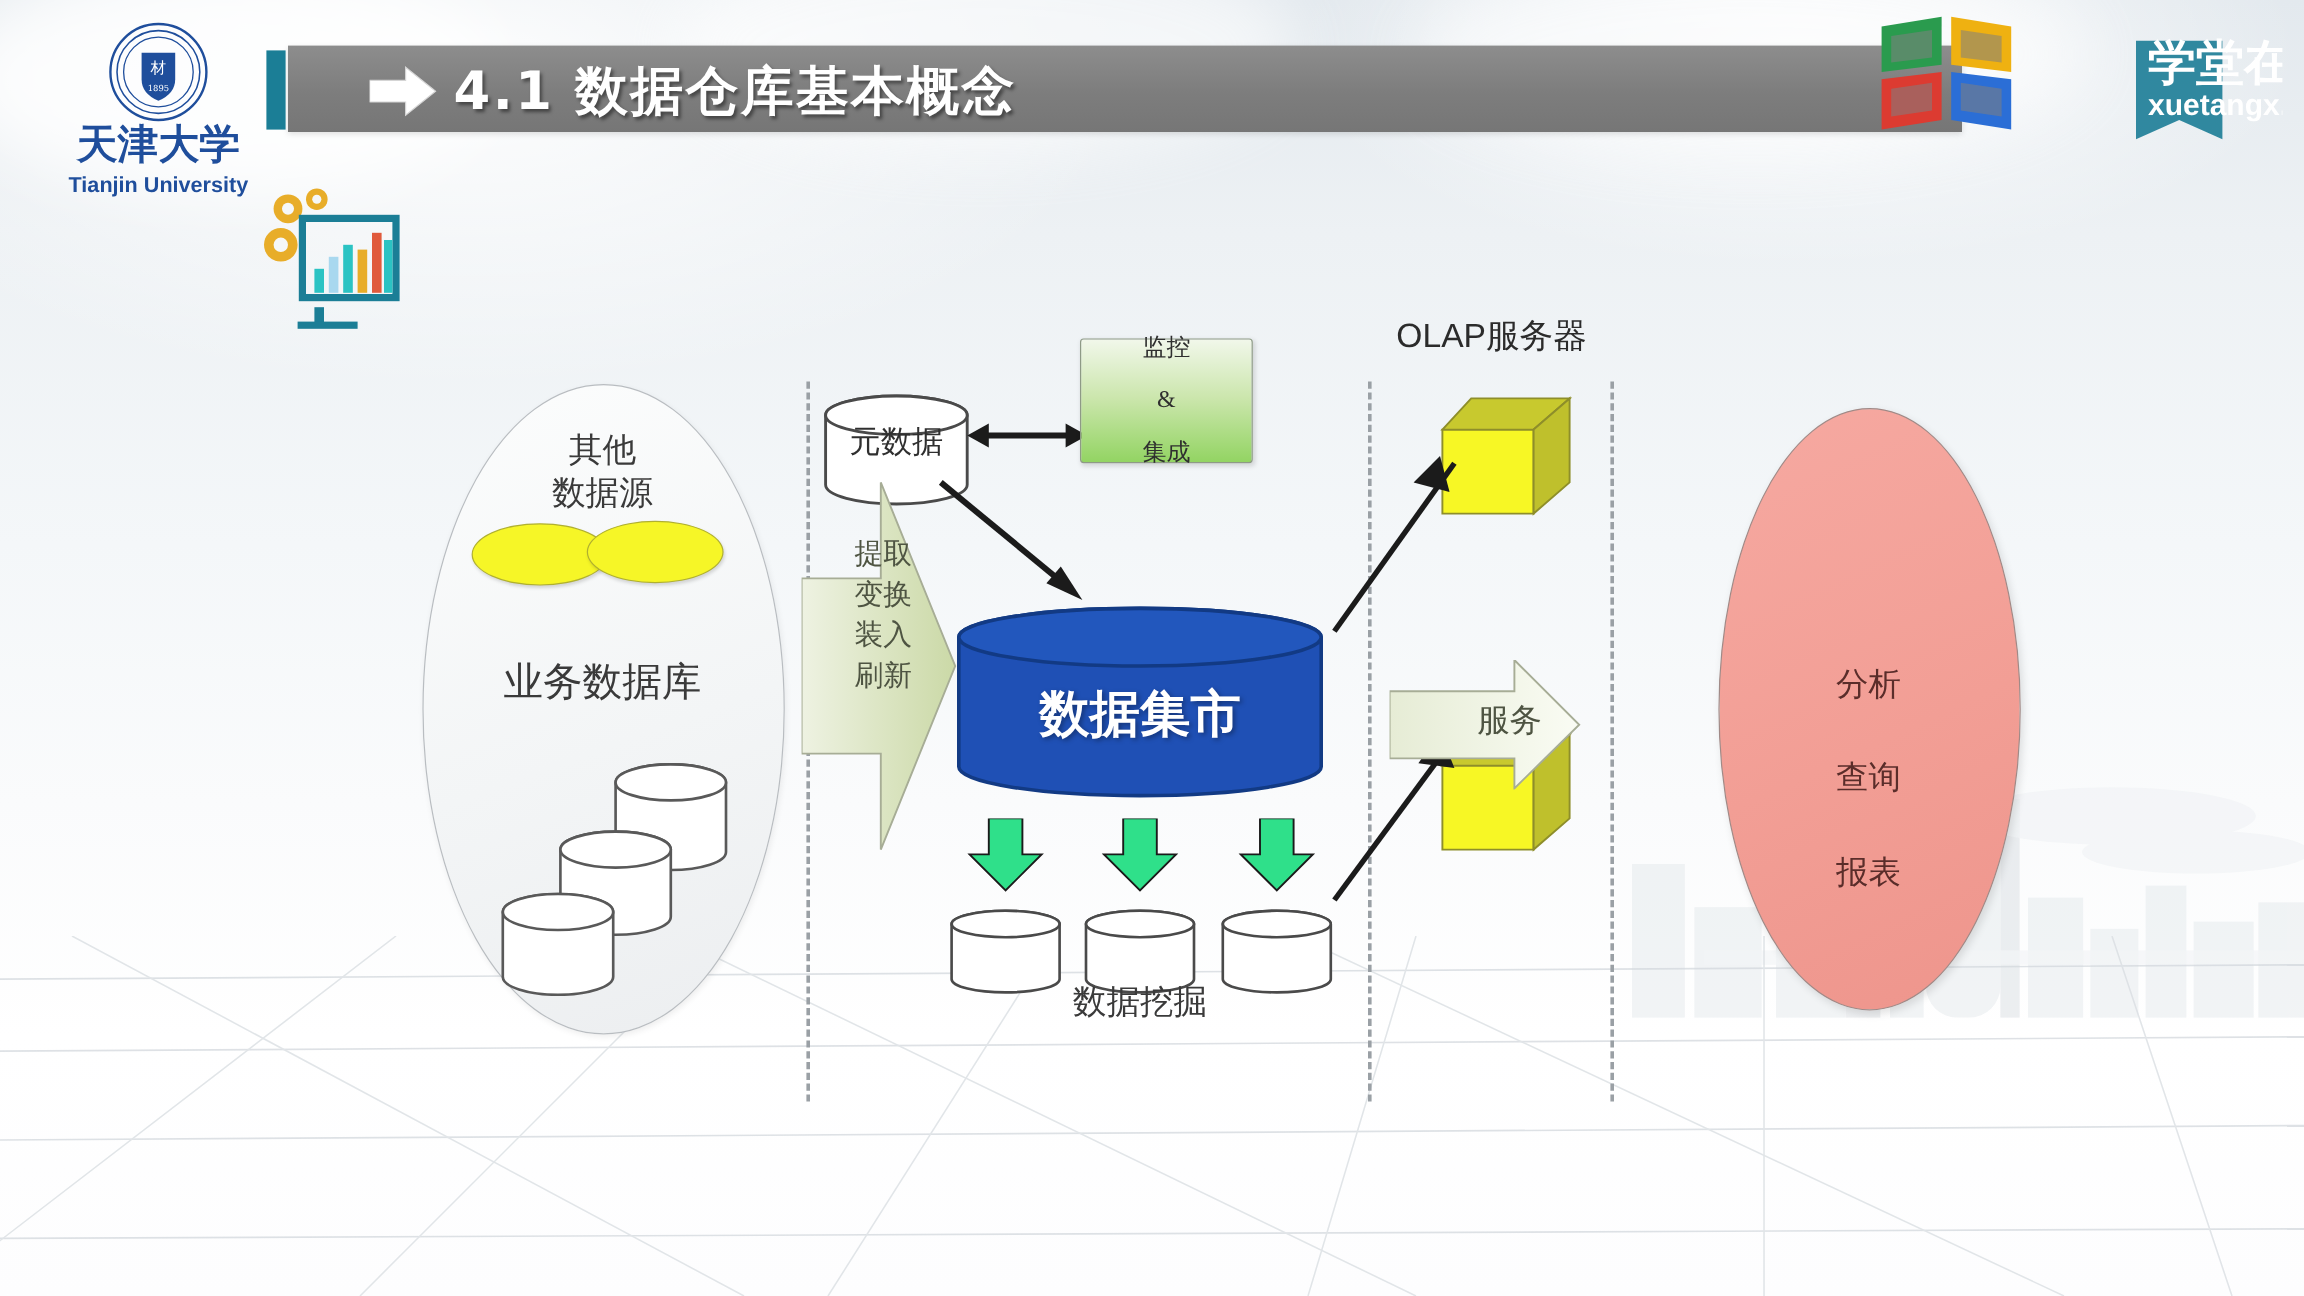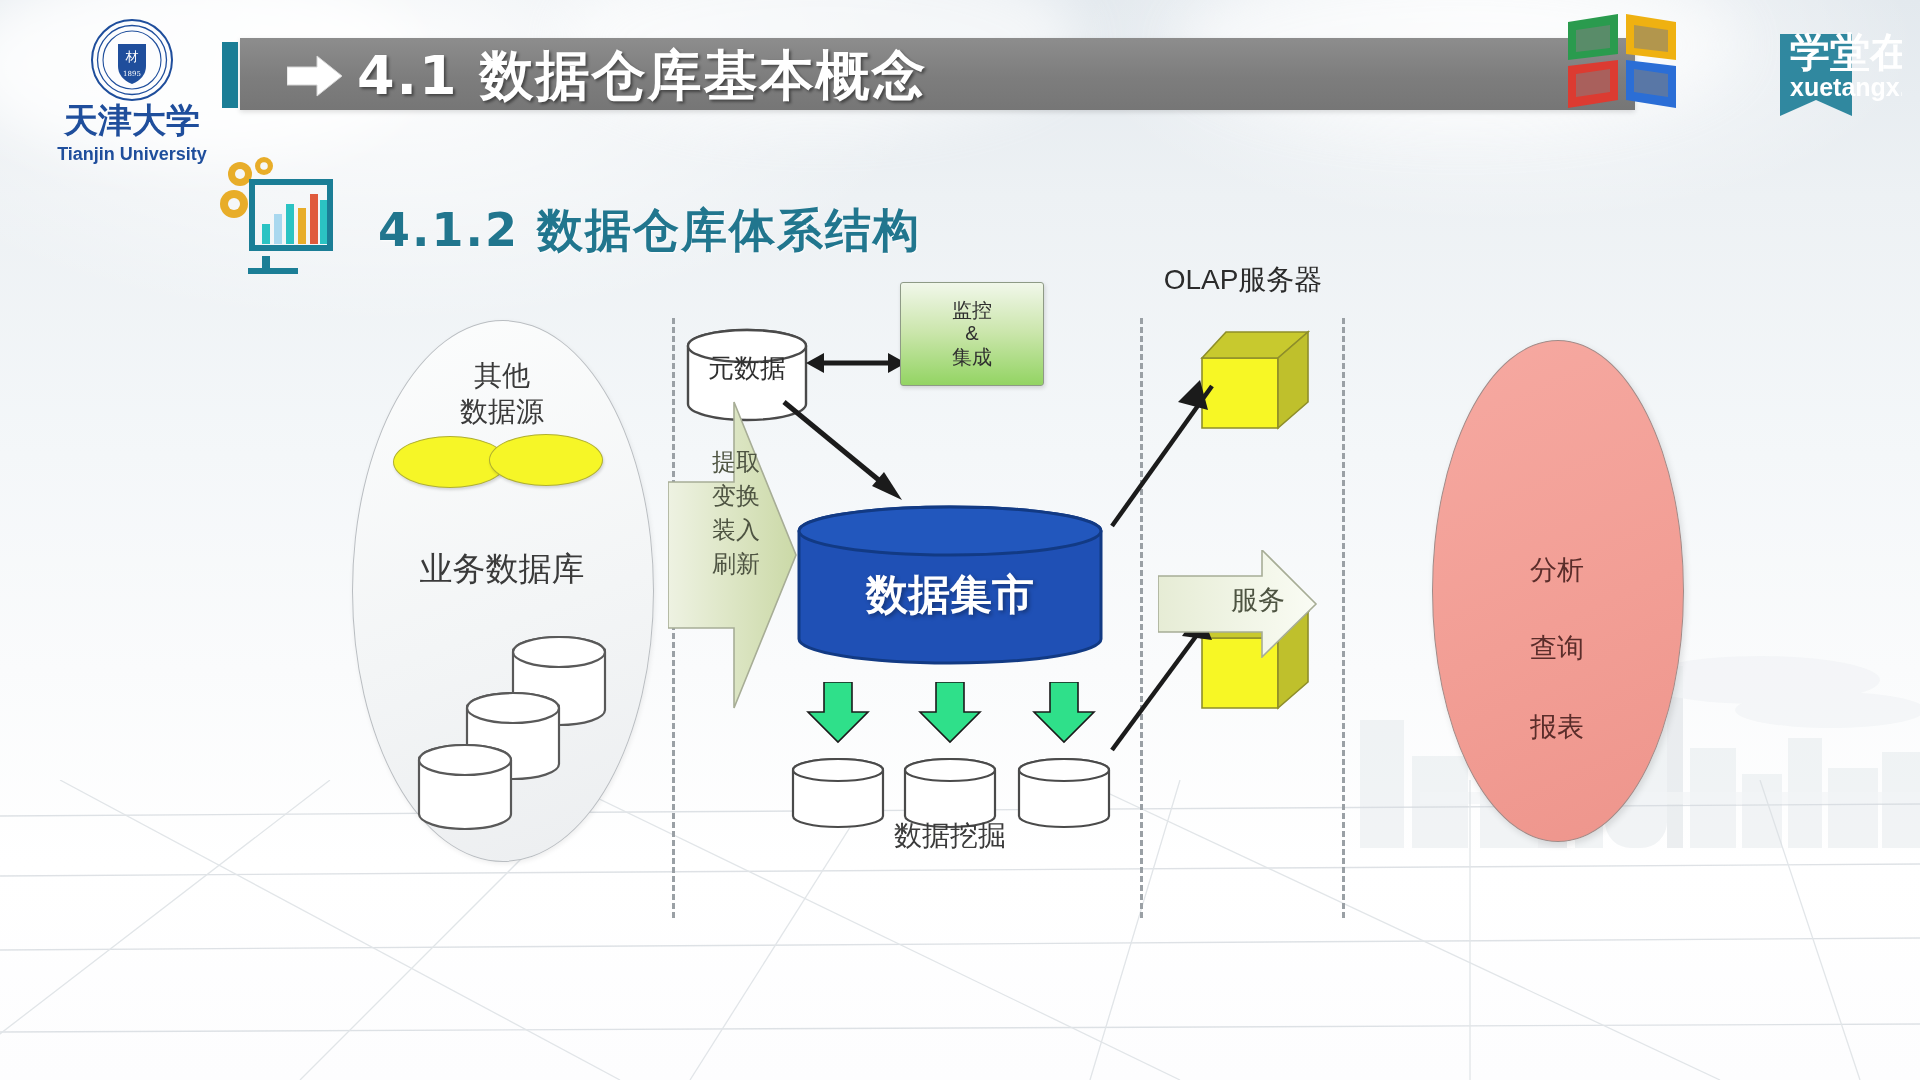--- a/index.html
+++ b/index.html
@@ -19,36 +19,36 @@
   .skyline{position:absolute;right:0;bottom:180px;width:560px;height:330px;opacity:.5;pointer-events:none;}
   .grid-floor{position:absolute;left:0;bottom:0;width:1920px;height:300px;pointer-events:none;opacity:.75;}
   .cloudwisp{position:absolute;border-radius:50%;filter:blur(26px);background:rgba(255,255,255,.8);pointer-events:none;}
 
   
   .tju-logo{position:absolute;left:46px;top:14px;width:172px;height:158px;}
   .titlebar{position:absolute;left:240px;top:38px;width:1395px;height:72px;
     background:linear-gradient(180deg,#8d8d8d 0%,#7d7d7d 55%,#767676 100%);
     box-shadow:0 2px 5px rgba(0,0,0,.13);}
   .titlebar-tab{position:absolute;left:222px;top:42px;width:16px;height:66px;background:#1b7e96;}
-  .titlebar-text{position:absolute;left:287px;top:42px;height:68px;display:flex;align-items:center;
-    color:#ffffff;font-size:54px;font-weight:bold;letter-spacing:2px;
+  .titlebar-text{position:absolute;left:308px;top:42px;height:68px;display:flex;align-items:center;
+    color:#ffffff;font-size:44px;font-weight:bold;letter-spacing:2px;
     text-shadow:2px 2px 3px rgba(0,0,0,.45);font-family:"DejaVu Sans","Liberation Sans",sans-serif;}
   .arrow-glyph{display:inline-block;margin-right:14px;}
 
   .xtx-logo{position:absolute;right:18px;top:8px;width:340px;height:112px;}
 
   
   .sub-icon{position:absolute;left:212px;top:152px;width:132px;height:124px;}
   .subtitle{position:absolute;left:378px;top:200px;color:#21768e;font-size:46px;font-weight:bold;
     letter-spacing:2px;font-family:"DejaVu Sans","Liberation Sans",sans-serif;
     text-shadow:1px 1px 2px rgba(255,255,255,.9);}
 
   
   #stage{position:absolute;left:0;top:290px;width:1920px;height:700px;}
-  .cn{font-family:Liberation Sans, sans-serif;}
+  .cn{font-family:Liberation Serif, serif;gap:20px;}
 
   .lbl{position:absolute;color:#3a3a3a;text-align:center;line-height:1.28;white-space:pre-line;}
 
   
   .ell-src{position:absolute;left:352px;top:30px;width:300px;height:540px;
     border:1px solid #b9bdc1;border-radius:50%;
     background:linear-gradient(160deg,#fcfdfd 0%,#f3f5f6 55%,#eceef0 100%);
     box-shadow:1px 2px 5px rgba(0,0,0,.07);}
   .ell-front{position:absolute;left:1432px;top:50px;width:250px;height:500px;
     border:1px solid #a08a87;border-radius:50%;
@@ -185,21 +185,20 @@
     <rect x="36" y="116" width="50" height="6" fill="#1b7e96"></rect>
     <g>
       <rect x="50" y="72" width="8" height="20" fill="#2bc3c3"></rect>
       <rect x="62" y="62" width="8" height="30" fill="#a9d8ef"></rect>
       <rect x="74" y="52" width="8" height="40" fill="#2bc3c3"></rect>
       <rect x="86" y="56" width="8" height="36" fill="#e8ad29"></rect>
       <rect x="98" y="42" width="8" height="50" fill="#e05a3c"></rect>
       <rect x="108" y="48" width="7" height="44" fill="#2bc3c3"></rect>
     </g>
   </svg>
-  <div class="subtitle">4.1.2 数据仓库体系结构</div>
 
   <div id="stage">
 
     <div class="dashv" style="left:672px;top:28px;height:600px;"></div>
     <div class="dashv" style="left:1140px;top:28px;height:600px;"></div>
     <div class="dashv" style="left:1342px;top:28px;height:600px;"></div>
 
     <div class="ell-src"></div>
     <div class="lbl cn" style="left:402px;top:68px;width:200px;font-size:28px;">其他
 数据源</div>

